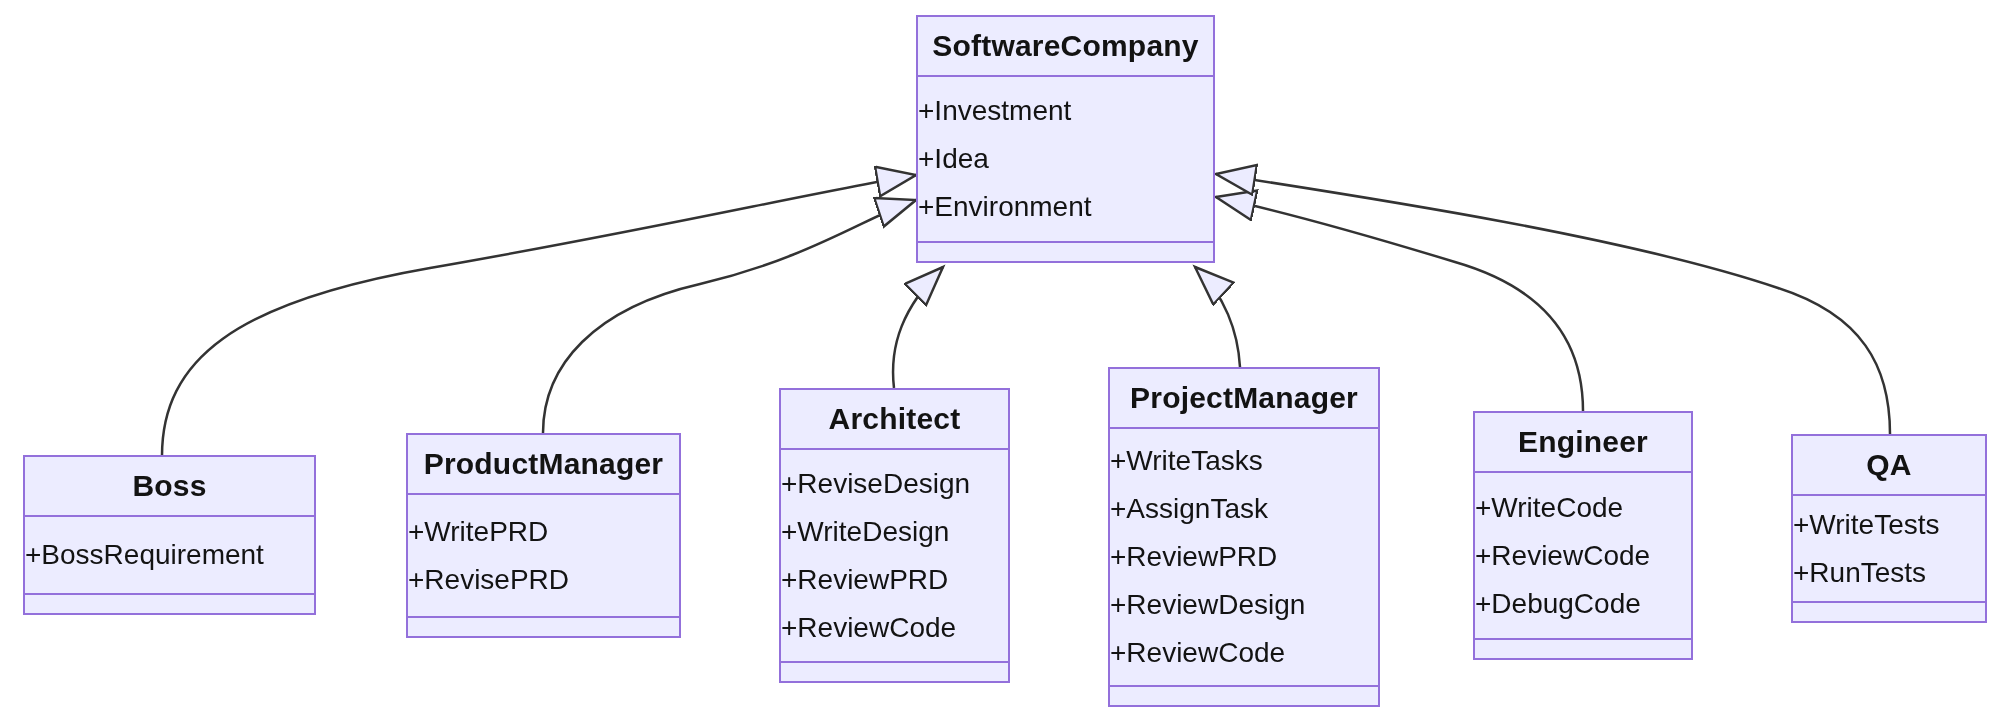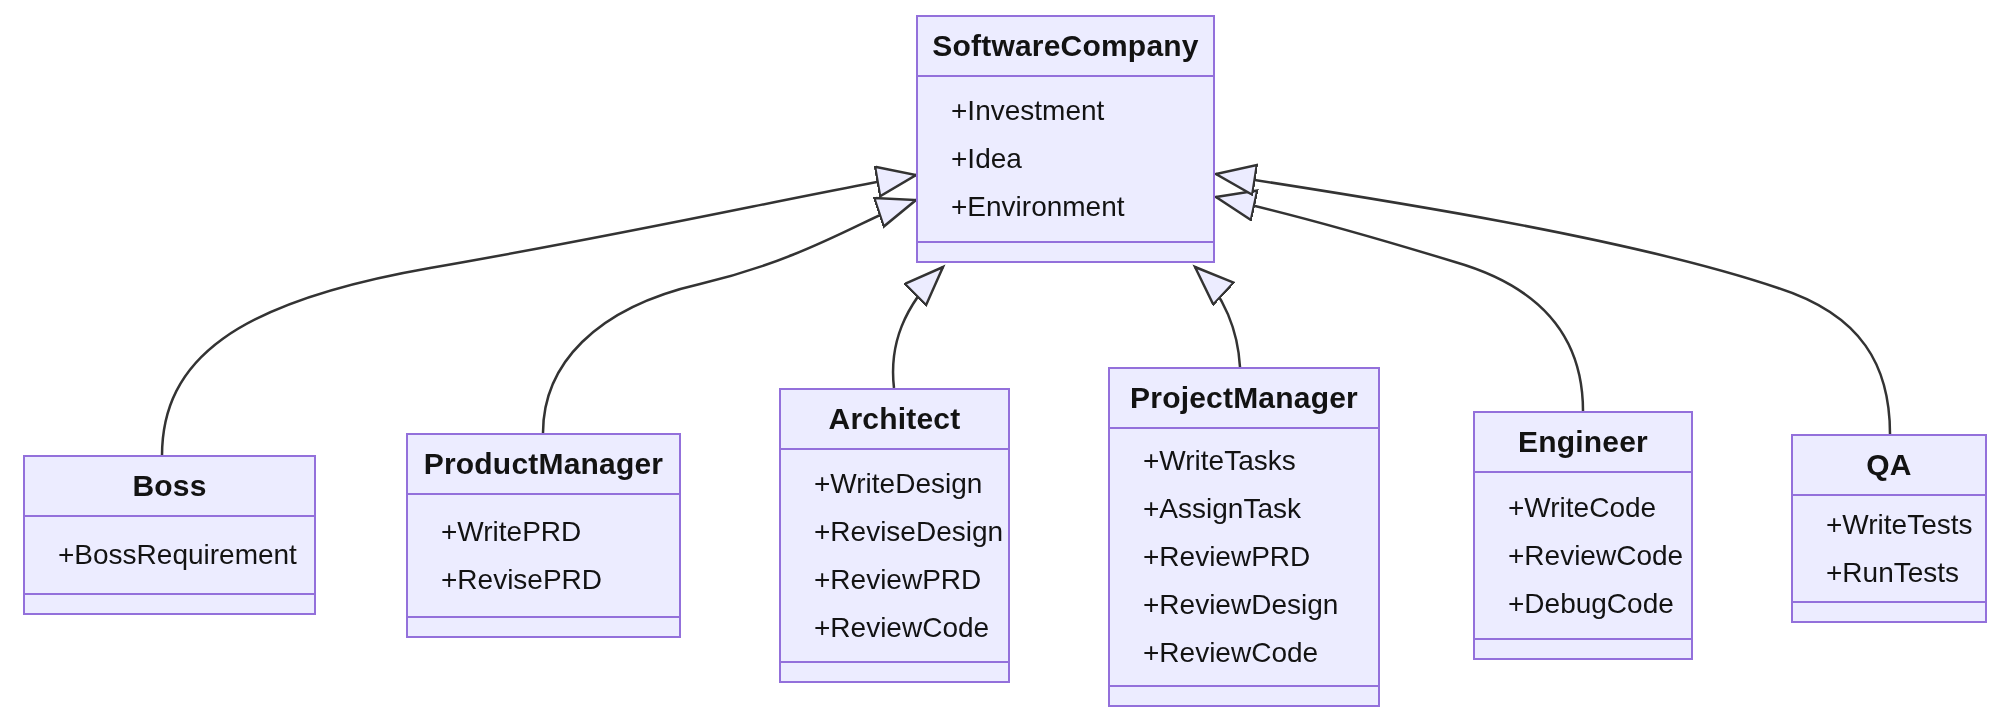--- a/index.html
+++ b/index.html
@@ -40,21 +40,21 @@
     font-weight: bold;
     font-size: 30px;
     border-bottom: 2px solid #9370DB;
     letter-spacing: 0.2px;
   }
   .uml-members {
     flex: 1 1 auto;
     display: flex;
     flex-direction: column;
     justify-content: center;
-    padding: 4px 33px;
+    padding: 4px 0;
     font-size: 28px;
   }
   .uml-member {
     line-height: 48px;
     white-space: nowrap;
   }
   .uml-methods {
     flex: 0 0 auto;
     height: 18px;
     border-top: 2px solid #9370DB;
@@ -104,22 +104,22 @@
     <div class="uml-members">
       <div class="uml-member">+WritePRD</div>
       <div class="uml-member">+RevisePRD</div>
     </div>
     <div class="uml-methods"></div>
   </div>
 
   <div class="uml-class" style="left:779px; top:388px; width:231px; height:295px;">
     <div class="uml-title">Architect</div>
     <div class="uml-members">
+      <div class="uml-member">+ReviseDesign</div>
       <div class="uml-member">+WriteDesign</div>
-      <div class="uml-member">+ReviseDesign</div>
       <div class="uml-member">+ReviewPRD</div>
       <div class="uml-member">+ReviewCode</div>
     </div>
     <div class="uml-methods"></div>
   </div>
 
   <div class="uml-class" style="left:1108px; top:367px; width:272px; height:340px;">
     <div class="uml-title">ProjectManager</div>
     <div class="uml-members">
       <div class="uml-member">+WriteTasks</div>

